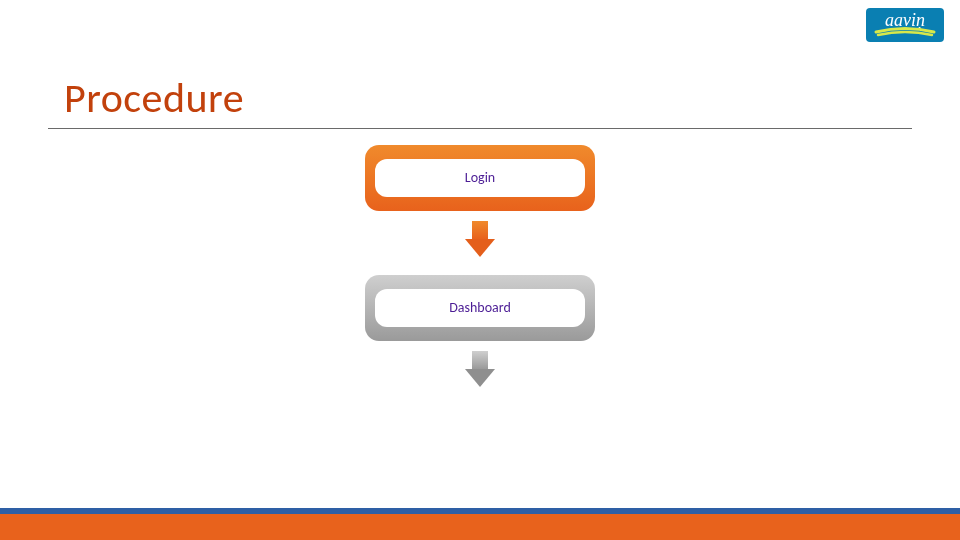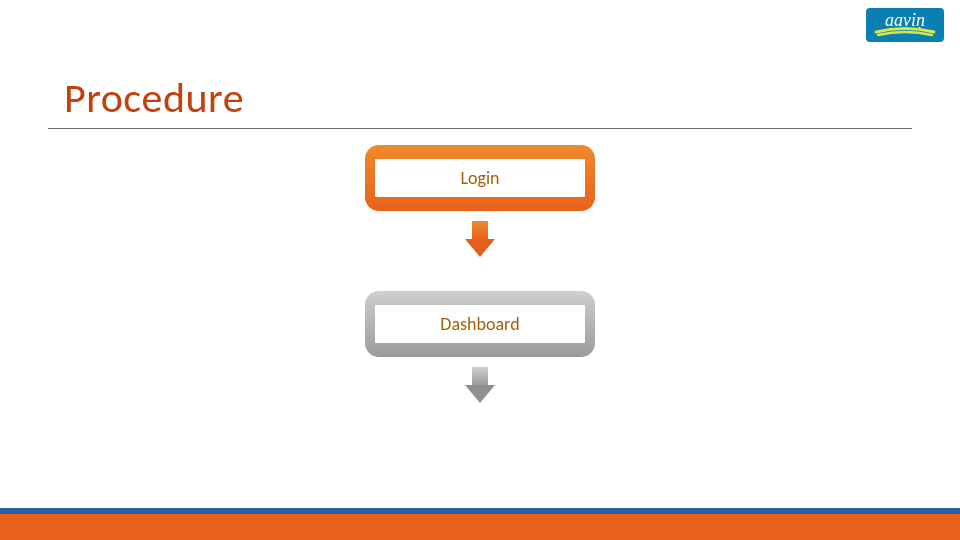--- a/index.html
+++ b/index.html
@@ -18,26 +18,26 @@
            color: #c2410c; letter-spacing: 0.5px; margin-left: 16px; }
   .title-rule { position: absolute; left: 48px; top: 128px; width: 864px; height: 0;
                 border-top: 1px solid #6a6a6a; }
 
   
   .flow { position: absolute; left: 0; top: 145px; width: 960px; display: flex;
           flex-direction: column; align-items: center; }
 
   .step { width: 230px; height: 66px; border-radius: 14px; position: relative;
           display: flex; align-items: center; justify-content: center; }
-  .step .inner { width: 210px; height: 38px; background: #fff; border-radius: 1px;
+  .step .inner { width: 210px; height: 38px; background: #fff; border-radius: 12px;
                  display: flex; align-items: center; justify-content: center;
-                 font-size: 18px; color: #a16207; text-align: center; line-height: 1.15; padding: 0 4px; }
+                 font-size: 14px; color: #4c1d95; text-align: center; line-height: 1.15; padding: 0 4px; }
 
   .step-orange { background: linear-gradient(#f08a2c,#e8621c); }
-  .step-gray   { background: linear-gradient(#cfcfcf,#9a9a9a); margin-top: 16px; }
+  .step-gray   { background: linear-gradient(#cfcfcf,#9a9a9a); }
   .step-yellow { background: linear-gradient(#ffd23a,#f6a30a); }
 
   .arrow { width: 30px; height: 40px; margin: 10px 0 14px 0; display: flex;
            flex-direction: column; align-items: center; }
   .arrow .shaft { width: 16px; height: 18px; }
   .arrow .head  { width: 0; height: 0; border-left: 15px solid transparent;
                   border-right: 15px solid transparent; border-top-width: 18px;
                   border-top-style: solid; }
   .arrow-orange .shaft { background: linear-gradient(#f08a2c,#e8621c); }
   .arrow-orange .head  { border-top-color: #e45f1b; }

